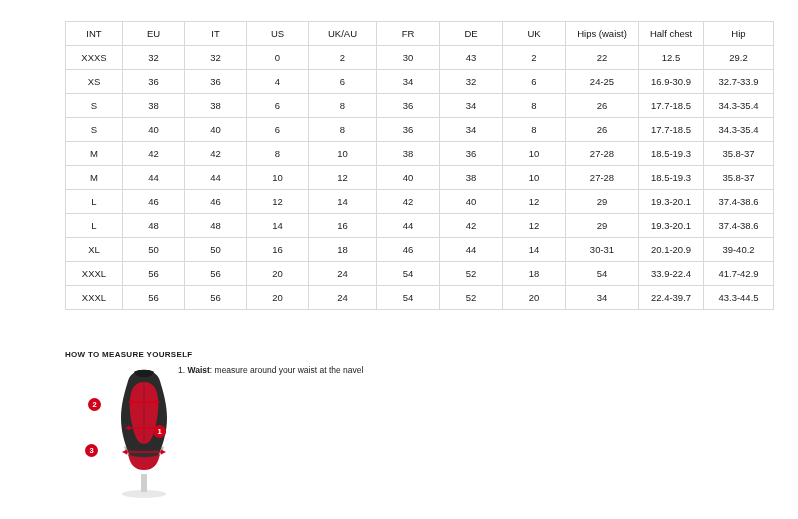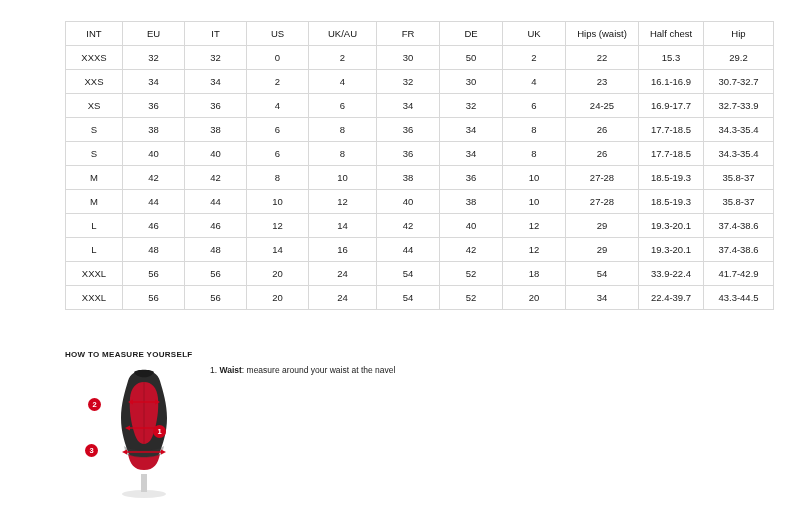--- a/index.html
+++ b/index.html
@@ -81,21 +81,20 @@
     top: 366px;
     width: 110px;
     height: 135px;
   }
 
   .steps {
     position: absolute;
     left: 178px;
     top: 365px;
     width: 420px;
-    margin-left: 32px;
   }
   .step {
     font-size: 8.5px;
     line-height: 11px;
     color: #1a1a1a;
     margin-bottom: 11px;
     white-space: nowrap;
   }
   .step .num { font-weight: normal; }
   .step .term { font-weight: bold; }
@@ -154,50 +153,37 @@
         </tr>
       </thead>
       <tbody>
         <tr>
           <td>XXXS</td>
           <td>32</td>
           <td>32</td>
           <td>0</td>
           <td>2</td>
           <td>30</td>
-          <td>50</td>
+          <td>43</td>
           <td>2</td>
           <td>22</td>
-          <td>15.3</td>
+          <td>12.5</td>
           <td>29.2</td>
-        </tr>
-        <tr>
-          <td>XXS</td>
-          <td>34</td>
-          <td>34</td>
-          <td>2</td>
-          <td>4</td>
-          <td>32</td>
-          <td>30</td>
-          <td>4</td>
-          <td>23</td>
-          <td>16.1-16.9</td>
-          <td>30.7-32.7</td>
         </tr>
         <tr>
           <td>XS</td>
           <td>36</td>
           <td>36</td>
           <td>4</td>
           <td>6</td>
           <td>34</td>
           <td>32</td>
           <td>6</td>
           <td>24-25</td>
-          <td>16.9-17.7</td>
+          <td>16.9-30.9</td>
           <td>32.7-33.9</td>
         </tr>
         <tr>
           <td>S</td>
           <td>38</td>
           <td>38</td>
           <td>6</td>
           <td>8</td>
           <td>36</td>
           <td>34</td>
@@ -265,20 +251,33 @@
           <td>14</td>
           <td>16</td>
           <td>44</td>
           <td>42</td>
           <td>12</td>
           <td>29</td>
           <td>19.3-20.1</td>
           <td>37.4-38.6</td>
         </tr>
         <tr>
+          <td>XL</td>
+          <td>50</td>
+          <td>50</td>
+          <td>16</td>
+          <td>18</td>
+          <td>46</td>
+          <td>44</td>
+          <td>14</td>
+          <td>30-31</td>
+          <td>20.1-20.9</td>
+          <td>39-40.2</td>
+        </tr>
+        <tr>
           <td>XXXL</td>
           <td>56</td>
           <td>56</td>
           <td>20</td>
           <td>24</td>
           <td>54</td>
           <td>52</td>
           <td>18</td>
           <td>54</td>
           <td>33.9-22.4</td>

